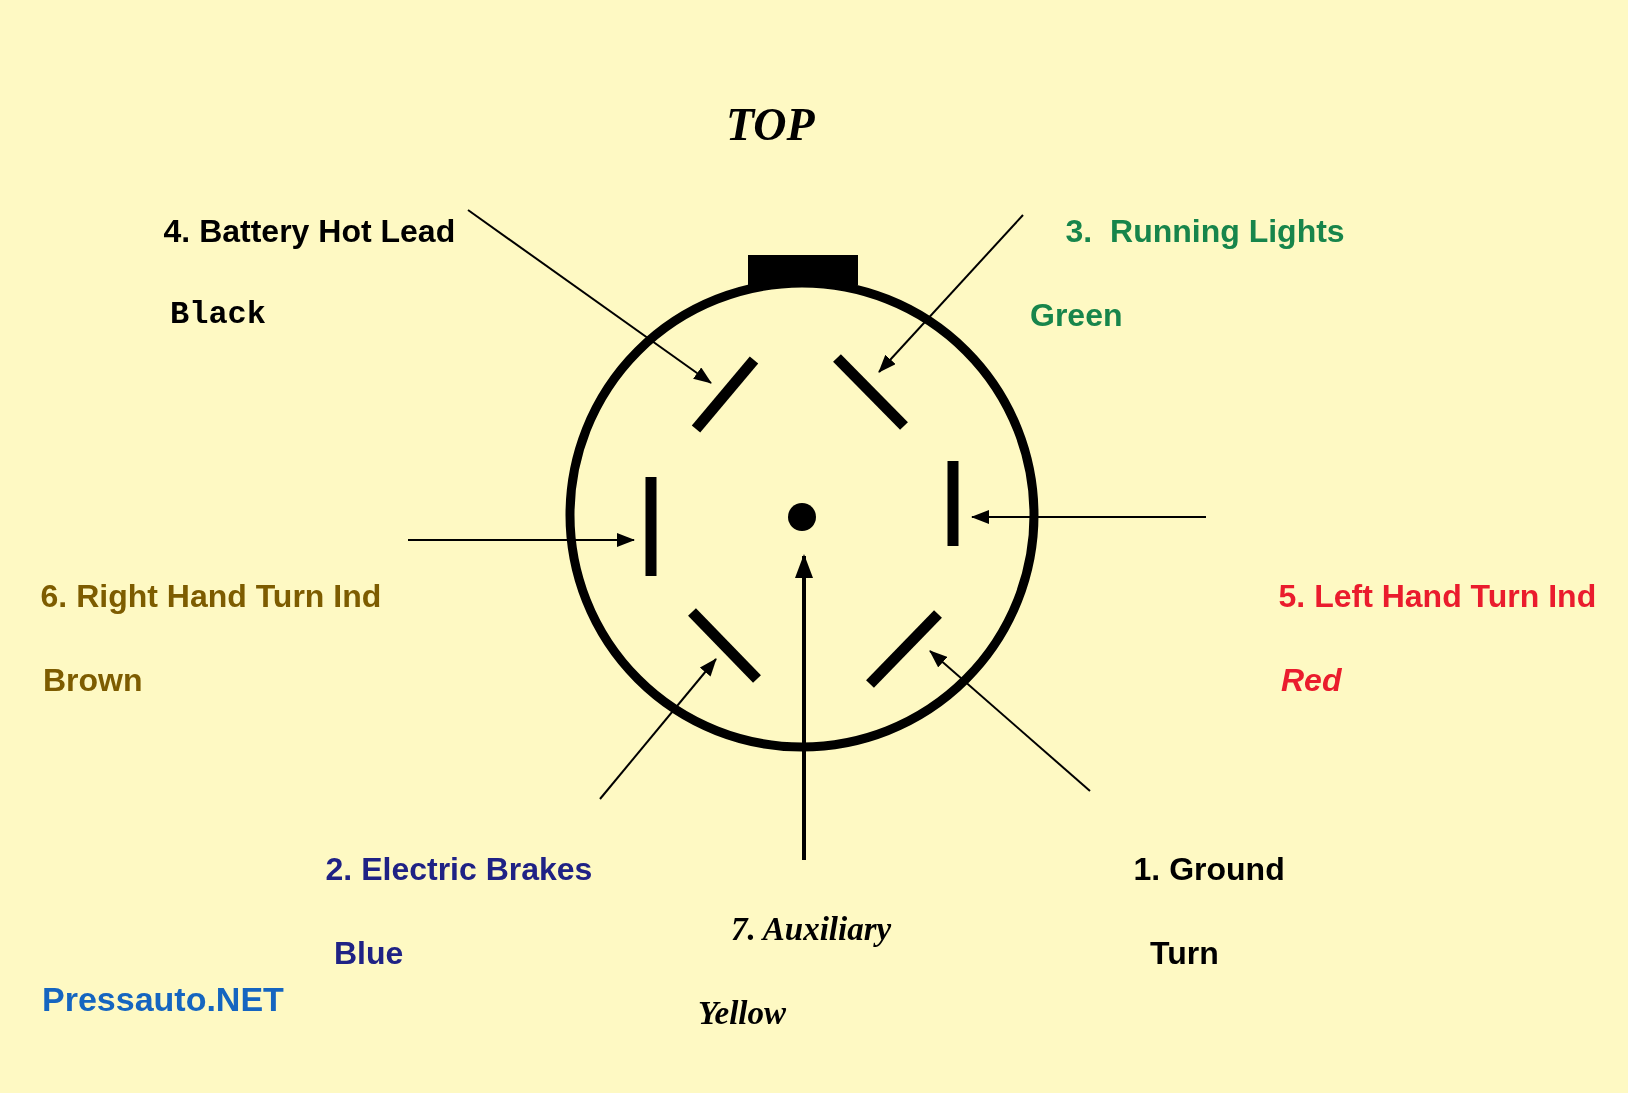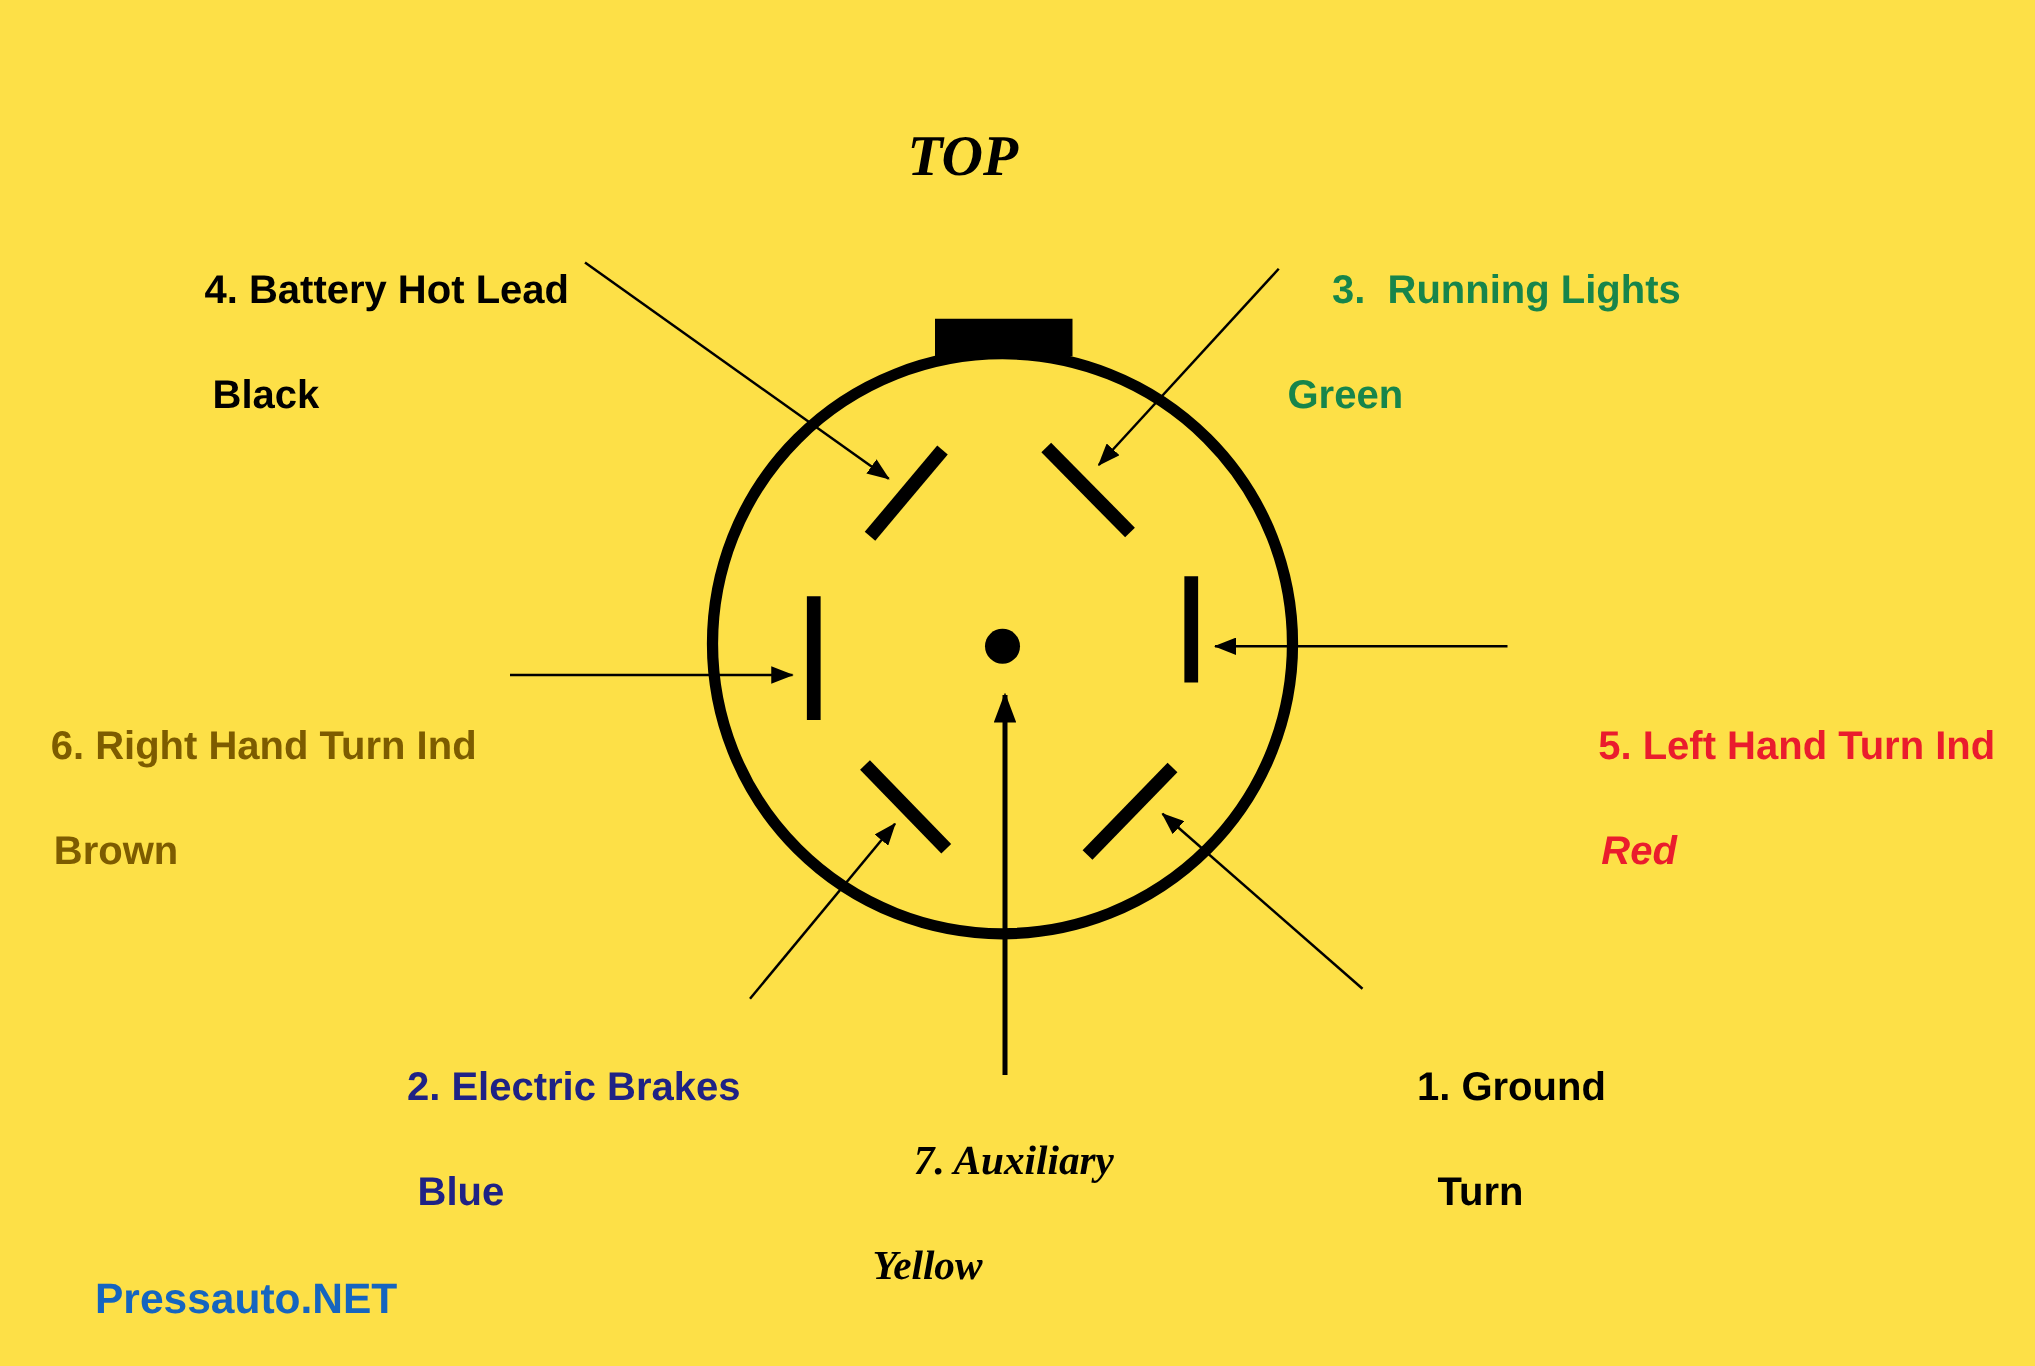--- a/index.html
+++ b/index.html
@@ -1,19 +1,19 @@
 <!DOCTYPE html>
 <html><head>
 <meta charset="utf-8">
 <style>
   html,body{margin:0;padding:0;background:#ffffff;}
   .canvas{
     position:relative;
     width:1628px;height:1093px;
-    background:#fde047;
+    background:#fef9c3;
     font-family:"Liberation Sans",sans-serif;
     overflow:hidden;
   }
   svg.diagram{position:absolute;left:0;top:0;}
   .label{
     position:absolute;
     font-weight:700;
     font-size:32px;
     line-height:42px;
     color:#000000;
@@ -29,24 +29,23 @@
     position:absolute;
     left:726px;top:98px;
     font-family:"Liberation Serif",serif;
     font-weight:700;
     font-style:italic;
     font-size:46px;
     color:#000000;
   }
   .watermark{
     position:absolute;
-    left:42px;top:1020px;
+    left:42px;top:980px;
     font-weight:700;
     font-size:34px;
-    margin-left:34px;
   }
 </style>
 </head>
 <body>
 
 <div class="canvas">
 
   <svg class="diagram" width="1628" height="1093" viewBox="0 0 1628 1093">
     <defs>
       <marker id="ah" markerUnits="userSpaceOnUse" markerWidth="18" markerHeight="14" refX="17" refY="7" orient="auto">
@@ -74,21 +73,21 @@
     <line x1="1206" y1="517" x2="972" y2="517" stroke="#000000" stroke-width="2" marker-end="url(#ah)"></line>
     <line x1="600" y1="799" x2="716" y2="659" stroke="#000000" stroke-width="2" marker-end="url(#ah)"></line>
     <line x1="1090" y1="791" x2="930" y2="651" stroke="#000000" stroke-width="2" marker-end="url(#ah)"></line>
     <line x1="804" y1="860" x2="804" y2="556" stroke="#000000" stroke-width="4" marker-end="url(#ahBig)"></line>
   </svg>
 
   <div class="title">TOP</div>
 
   <div class="label" style="left: 128px; top: 168px; color: rgb(0, 0, 0);">
     <span class="l1">4. Battery Hot Lead</span>
-    <span class="l2" style="margin-left:42px;">Black</span>
+    <span class="l2" style="margin-left:42px;font-family:Liberation Mono, monospace;">Black</span>
   </div>
 
   <div class="label" style="left: 1030px; top: 168px; color: rgb(23, 133, 75);">
     <span class="l1">3.  Running Lights</span>
     <span class="l2" style="">Green</span>
   </div>
 
   <div class="label" style="left: 5px; top: 533px; color: rgb(125, 92, 0);">
     <span class="l1">6. Right Hand Turn Ind</span>
     <span class="l2" style="margin-left:38px;">Brown</span>

